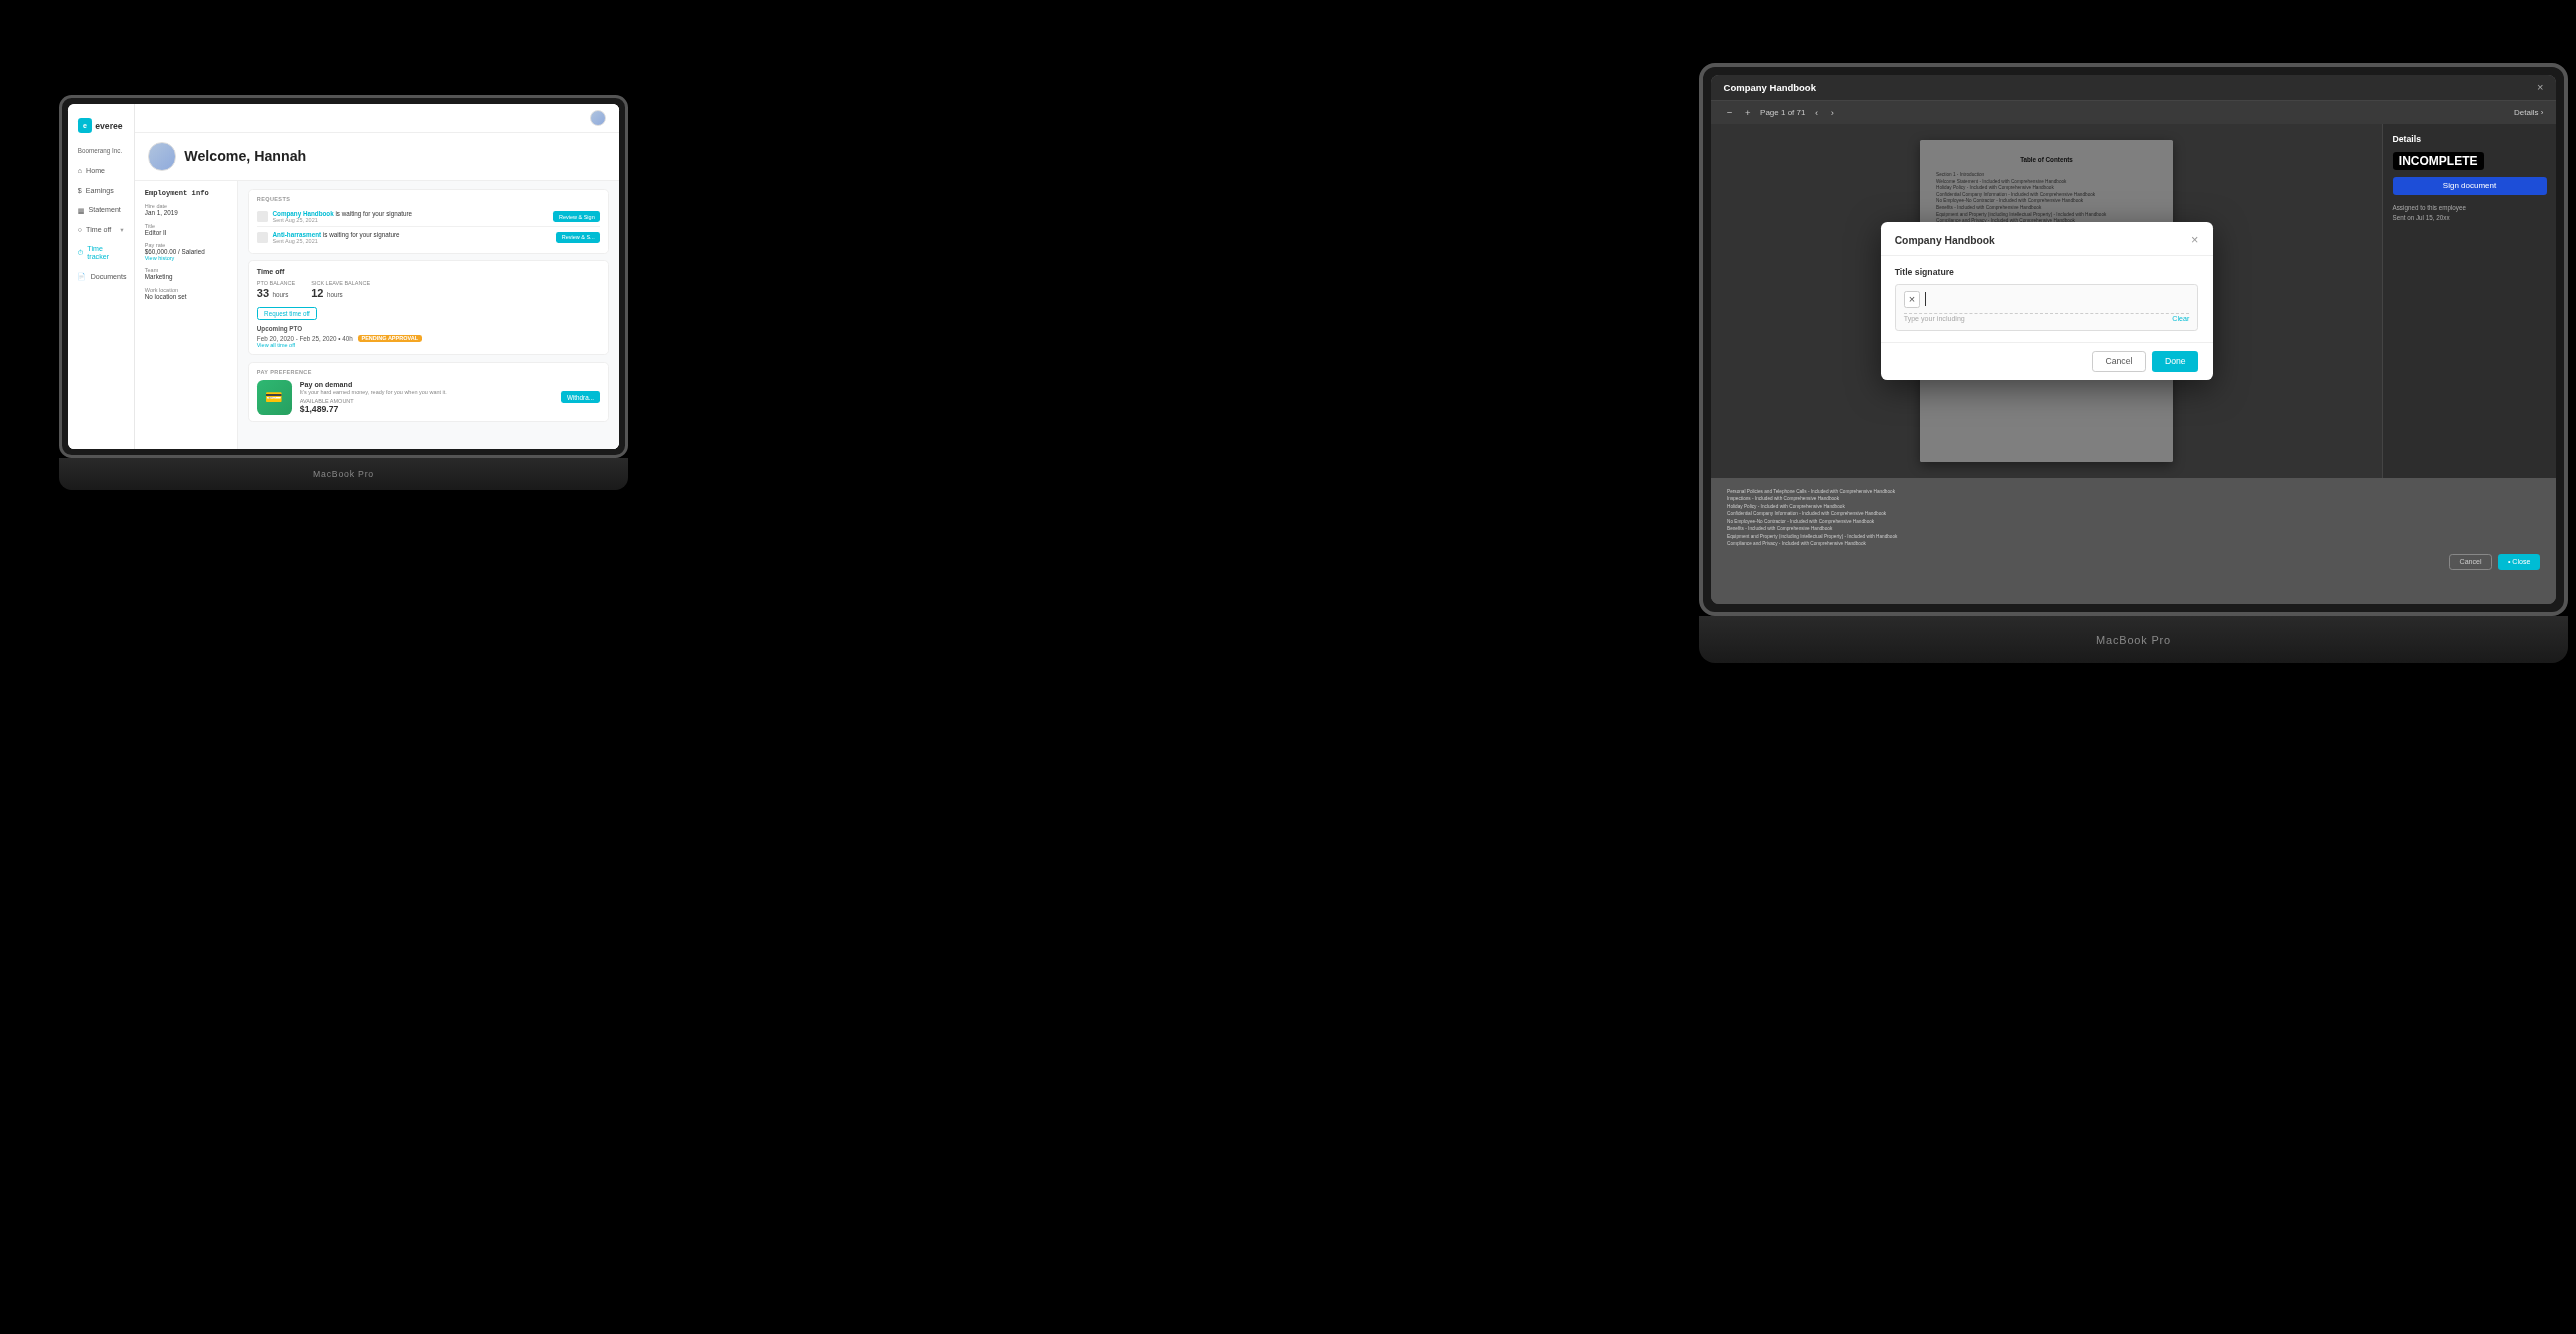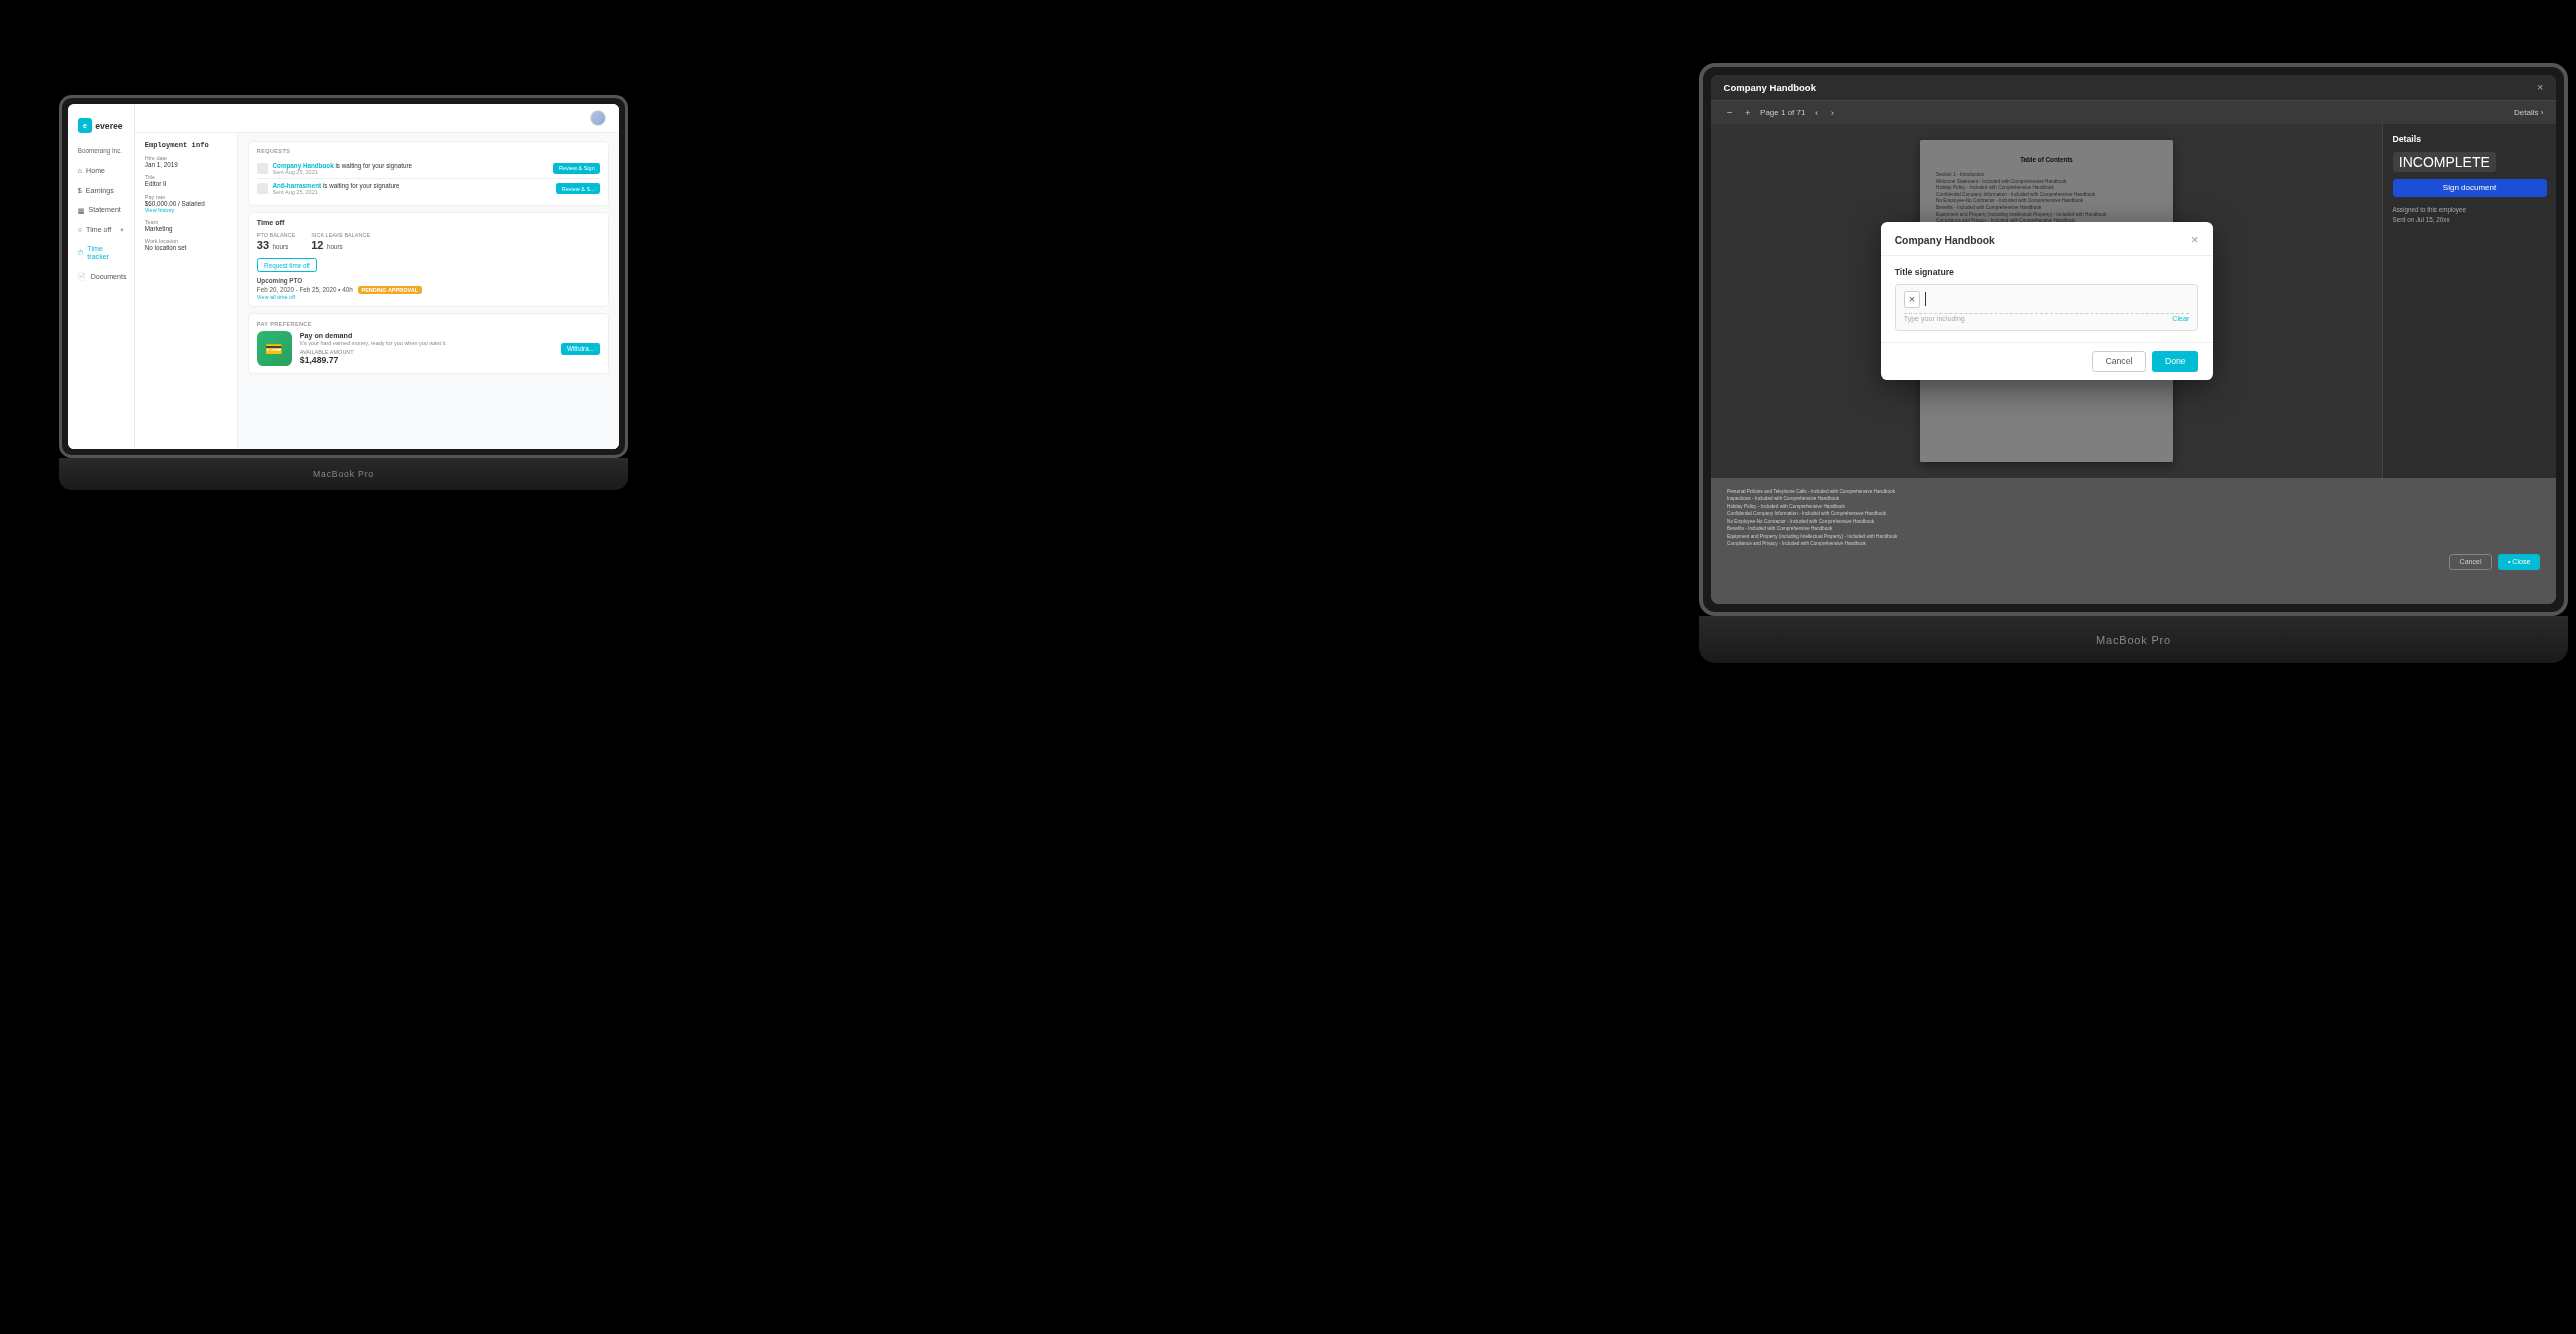--- a/index.html
+++ b/index.html
@@ -462,26 +462,26 @@
       padding: 9.5px;
       border-left: 0.8px solid #444;
     }
     .details-title {
       color: #fff;
       font-size: 8.7px;
       font-weight: 600;
       margin-bottom: 8px;
     }
     .incomplete-badge {
-      background: #404040;
+      background: #000000;
       color: white;
       border-radius: 3.2px;
       padding: 2.4px 6.3px;
-      font-size: 14px;
-      font-weight: 400;
+      font-size: 12px;
+      font-weight: 700;
       display: inline-block;
       margin-bottom: 6.3px;
     }
     .sign-doc-btn {
       background: #1d4ed8;
       color: white;
       border: none;
       border-radius: 3.2px;
       padding: 4.7px 9.5px;
       font-size: 8px;
@@ -691,20 +691,24 @@
           <span>Documents</span>
         </div>
       </div>
 
       <div class="main-content">
         <div class="top-bar">
           <span></span>
           <div class="avatar-top-right"></div>
         </div>
 
+        <div class="welcome-section">
+          <div class="avatar-img"></div>
+          <span class="welcome-text">Welcome, Hannah</span>
+        </div>
 
         <div class="content-area">
 
           <div class="employment-panel">
             <div class="emp-title">Employment info</div>
 
             <div class="emp-field">
               <div class="emp-label">Hire date</div>
               <div class="emp-value">Jan 1, 2019</div>
             </div>

